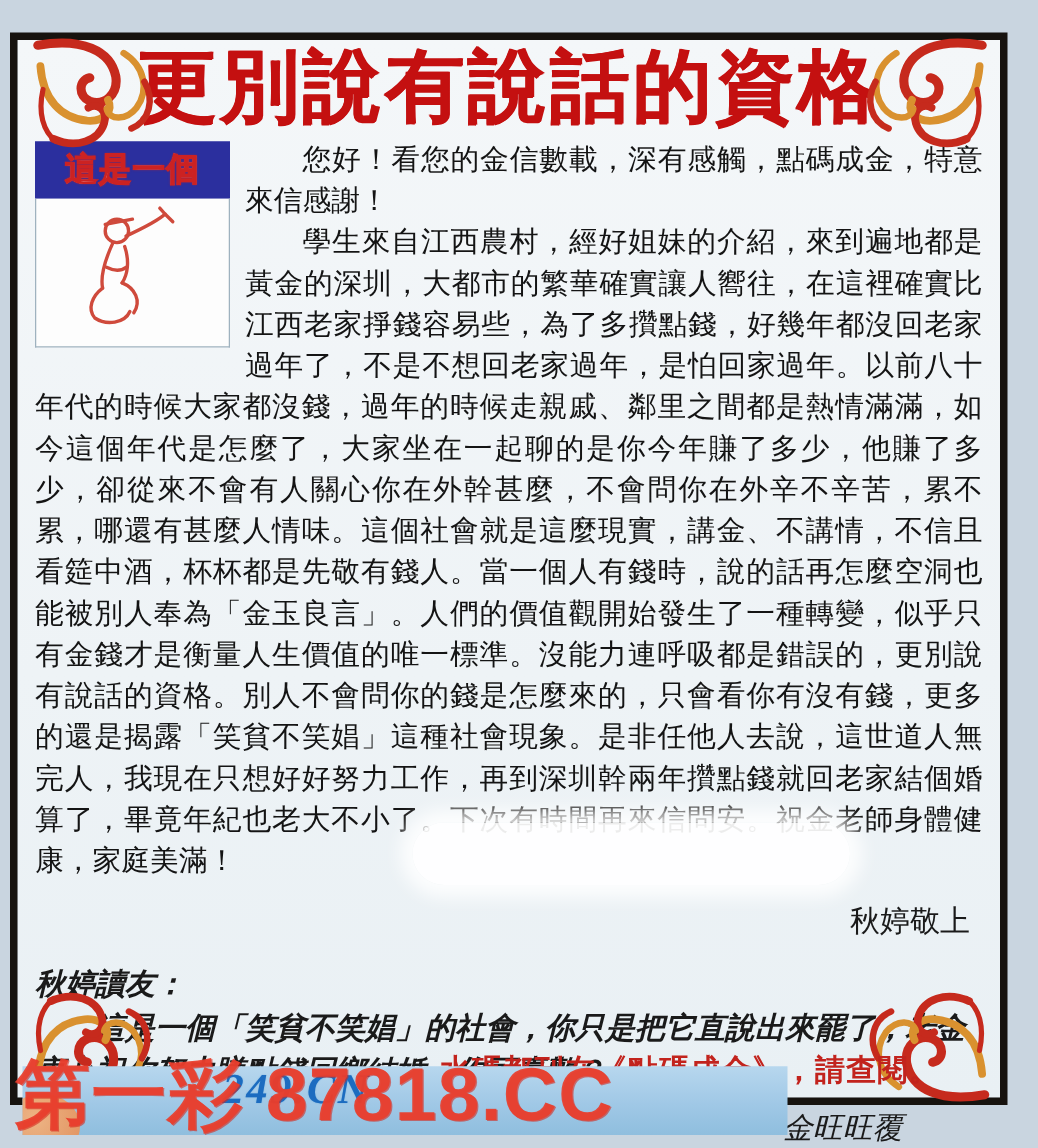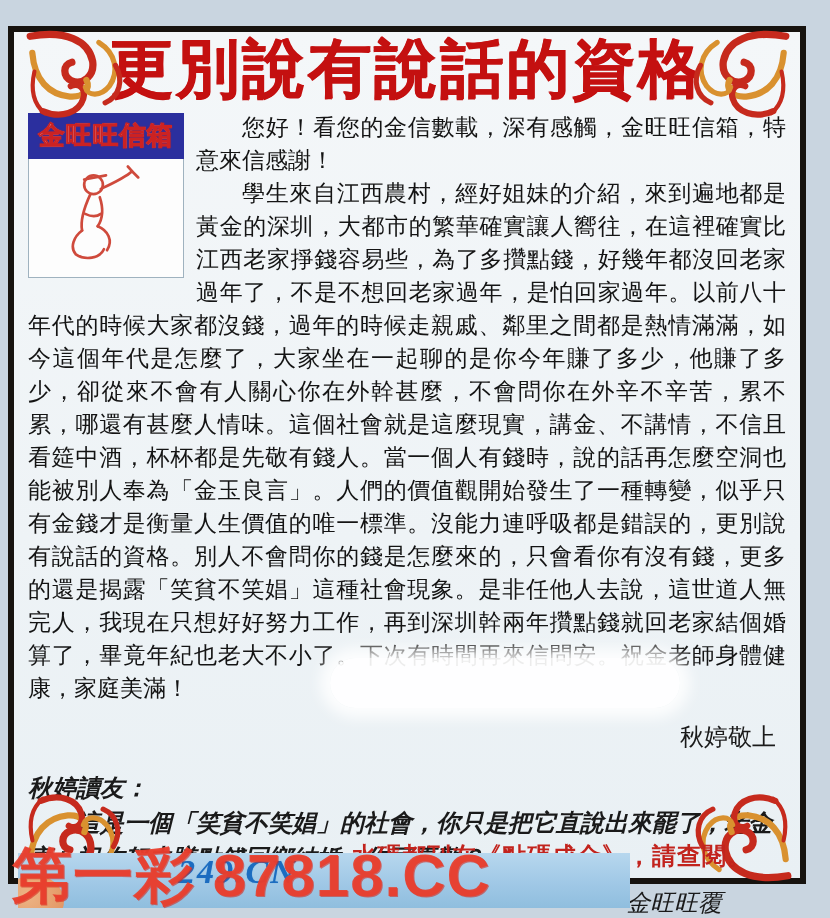--- a/index.html
+++ b/index.html
@@ -149,40 +149,40 @@
         <path d="M88 34 C96 48 92 64 78 70" stroke="#c62a1d" stroke-width="5"></path>
         <path d="M10 40 C6 58 10 72 20 80" stroke="#c62a1d" stroke-width="4"></path>
       </g>
     </svg>
   </div>
 
   <div class="content">
     <div class="title">更別說有說話的資格</div>
 
     <div class="sidebar">
-      <div class="sidebar-header">金旺旺信箱</div>
+      <div class="sidebar-header">這是一個</div>
       <div class="sidebar-figure">
         <svg viewBox="0 0 100 100" aria-hidden="true">
           <g fill="none" stroke="#cf4a3c" stroke-width="2.6" stroke-linecap="round">
             <circle cx="38" cy="18" r="9"></circle>
             <path d="M29 13 L50 9"></path>
             <path d="M45 22 C60 15 70 10 75 5"></path>
             <path d="M75 5 L81 11 M75 5 L71 0.5"></path>
             <path d="M35 27 C29 40 25 52 27 62"></path>
             <path d="M44 30 C48 42 46 52 42 58"></path>
             <path d="M27 62 C19 68 15 78 21 85 C30 91 44 89 48 80"></path>
             <path d="M42 58 C52 62 57 72 51 81"></path>
             <path d="M30 46 C36 49 41 49 45 46"></path>
           </g>
         </svg>
       </div>
     </div>
 
     <div class="letter">
-      <p class="indent">您好！看您的金信數載，深有感觸，金旺旺信箱，特意來信感謝！</p>
+      <p class="indent">您好！看您的金信數載，深有感觸，點碼成金，特意來信感謝！</p>
       <p class="indent">學生來自江西農村，經好姐妹的介紹，來到遍地都是黃金的深圳，大都市的繁華確實讓人嚮往，在這裡確實比江西老家掙錢容易些，為了多攢點錢，好幾年都沒回老家過年了，不是不想回老家過年，是怕回家過年。以前八十年代的時候大家都沒錢，過年的時候走親戚、鄰里之間都是熱情滿滿，如今這個年代是怎麼了，大家坐在一起聊的是你今年賺了多少，他賺了多少，卻從來不會有人關心你在外幹甚麼，不會問你在外辛不辛苦，累不累，哪還有甚麼人情味。這個社會就是這麼現實，講金、不講情，不信且看筵中酒，杯杯都是先敬有錢人。當一個人有錢時，說的話再怎麼空洞也能被別人奉為「金玉良言」。人們的價值觀開始發生了一種轉變，似乎只有金錢才是衡量人生價值的唯一標準。沒能力連呼吸都是錯誤的，更別說有說話的資格。別人不會問你的錢是怎麼來的，只會看你有沒有錢，更多的還是揭露「笑貧不笑娼」這種社會現象。是非任他人去說，這世道人無完人，我現在只想好好努力工作，再到深圳幹兩年攢點錢就回老家結個婚算了，畢竟年紀也老大不小了。下次有時間再來信問安。祝金老師身體健康，家庭美滿！</p>
     </div>
     <div class="sig-right">秋婷敬上</div>
 
     <div class="reply">
       <p>秋婷讀友：</p>
       <p class="indent">這是一個「笑貧不笑娼」的社會，你只是把它直說出來罷了，老金衷心祝你努力賺點錢回鄉結婚，你可喜歡？</p>
       <div class="reply-sig">金旺旺覆</div>
     </div>
   </div>

